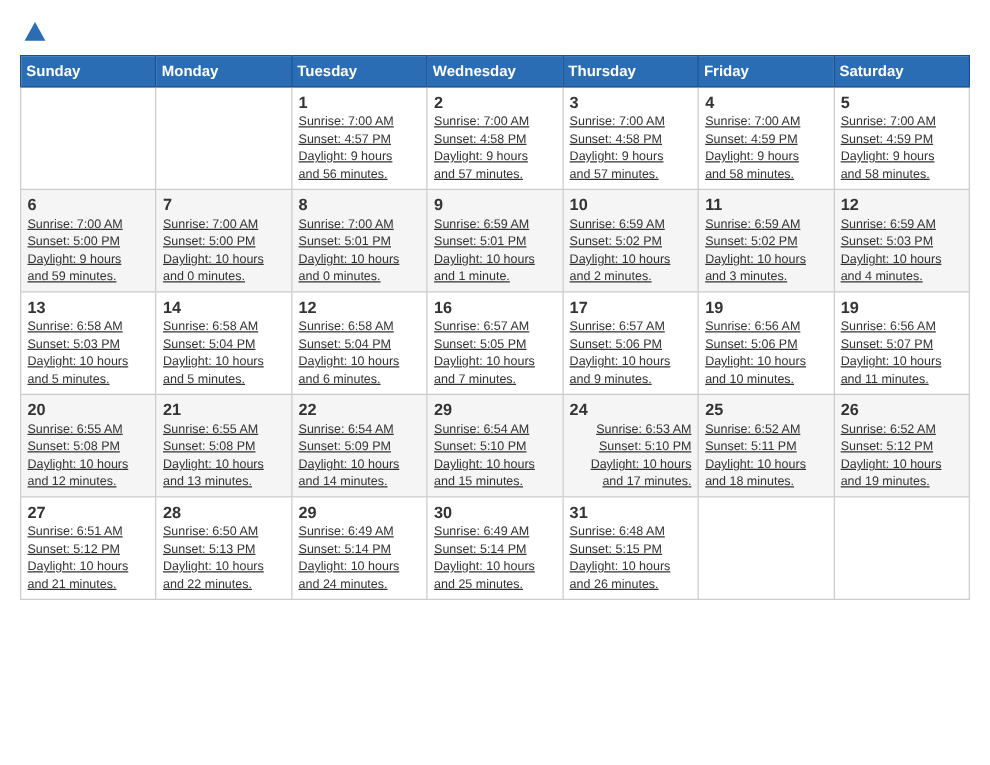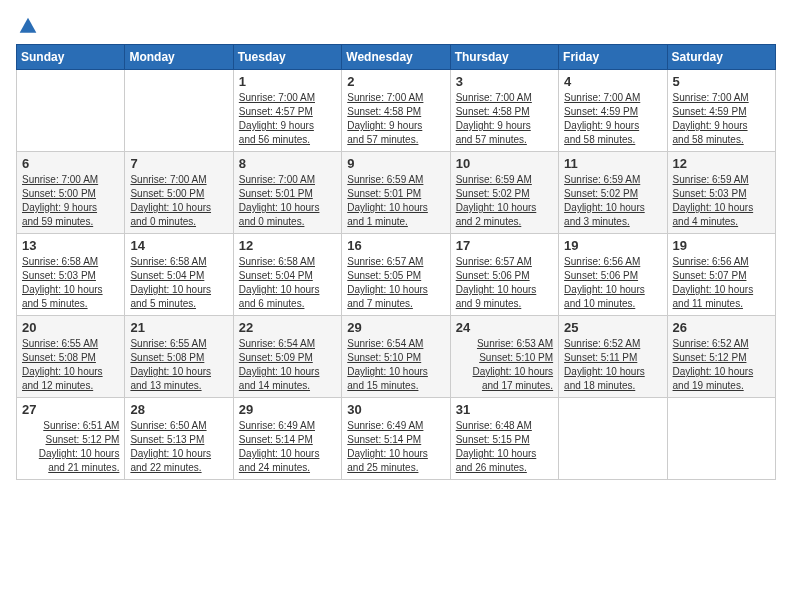--- a/index.html
+++ b/index.html
@@ -313,21 +313,21 @@
           <div class="day-number">26</div>
           <div class="day-info" style="white-space: pre-line;">Sunrise: 6:52 AM
 Sunset: 5:12 PM
 Daylight: 10 hours
 and 19 minutes.</div>
         </td>
       </tr>
       <tr>
         <td>
           <div class="day-number">27</div>
-          <div class="day-info" style="white-space: pre-line; text-align: right;">Sunrise: 6:51 AM
+          <div class="day-info" style="white-space: pre-line;">Sunrise: 6:51 AM
 Sunset: 5:12 PM
 Daylight: 10 hours
 and 21 minutes.</div>
         </td>
         <td>
           <div class="day-number">28</div>
           <div class="day-info" style="white-space: pre-line;">Sunrise: 6:50 AM
 Sunset: 5:13 PM
 Daylight: 10 hours
 and 22 minutes.</div>

